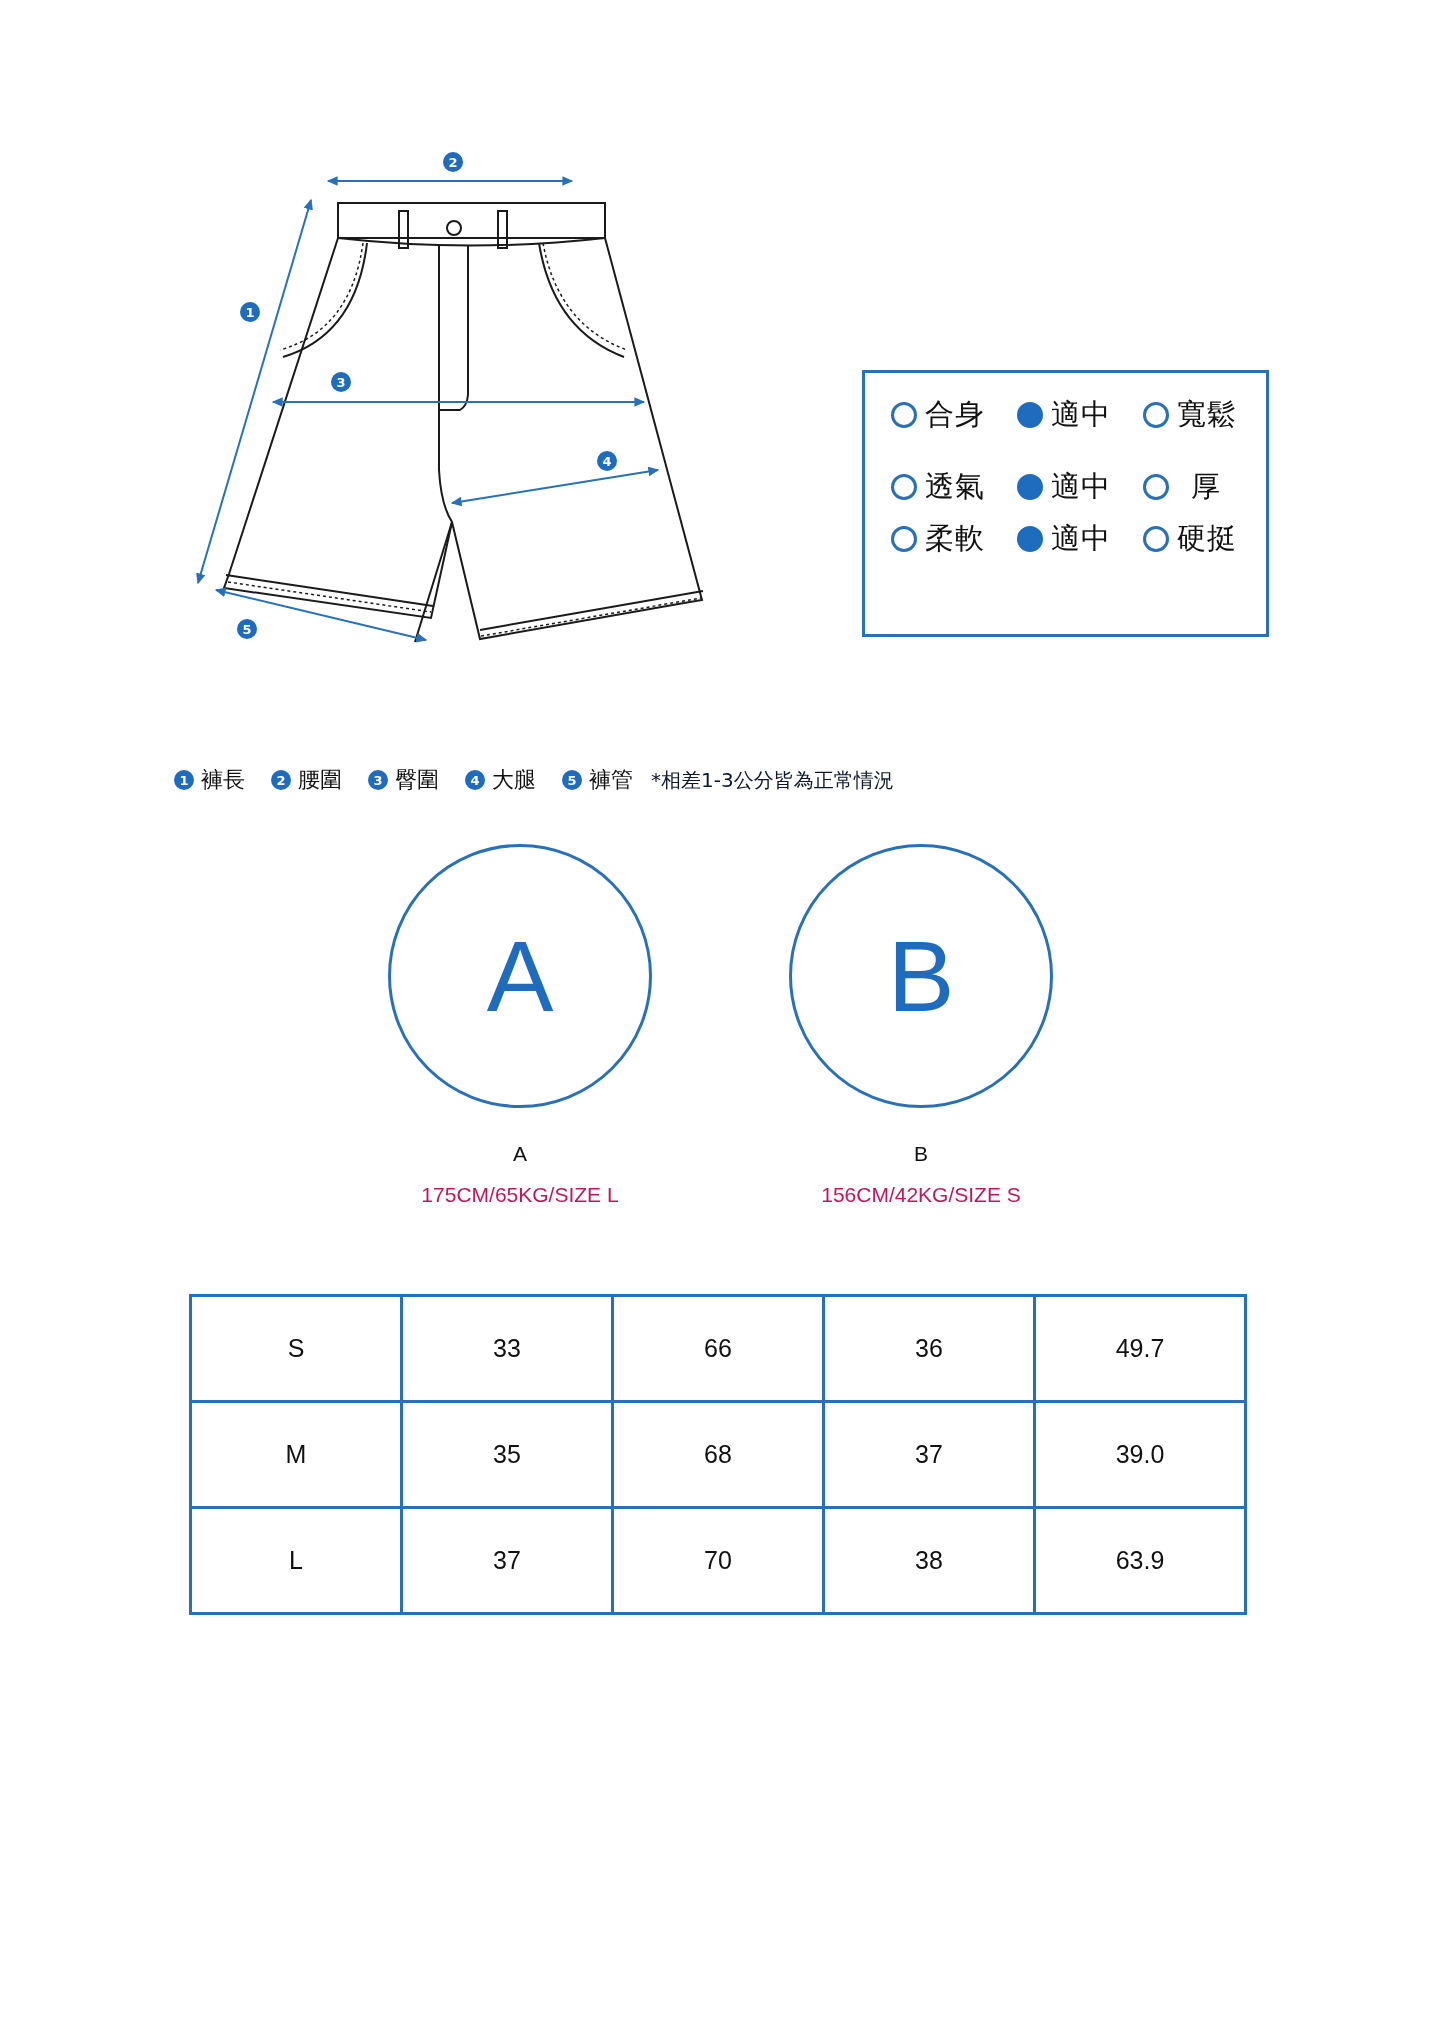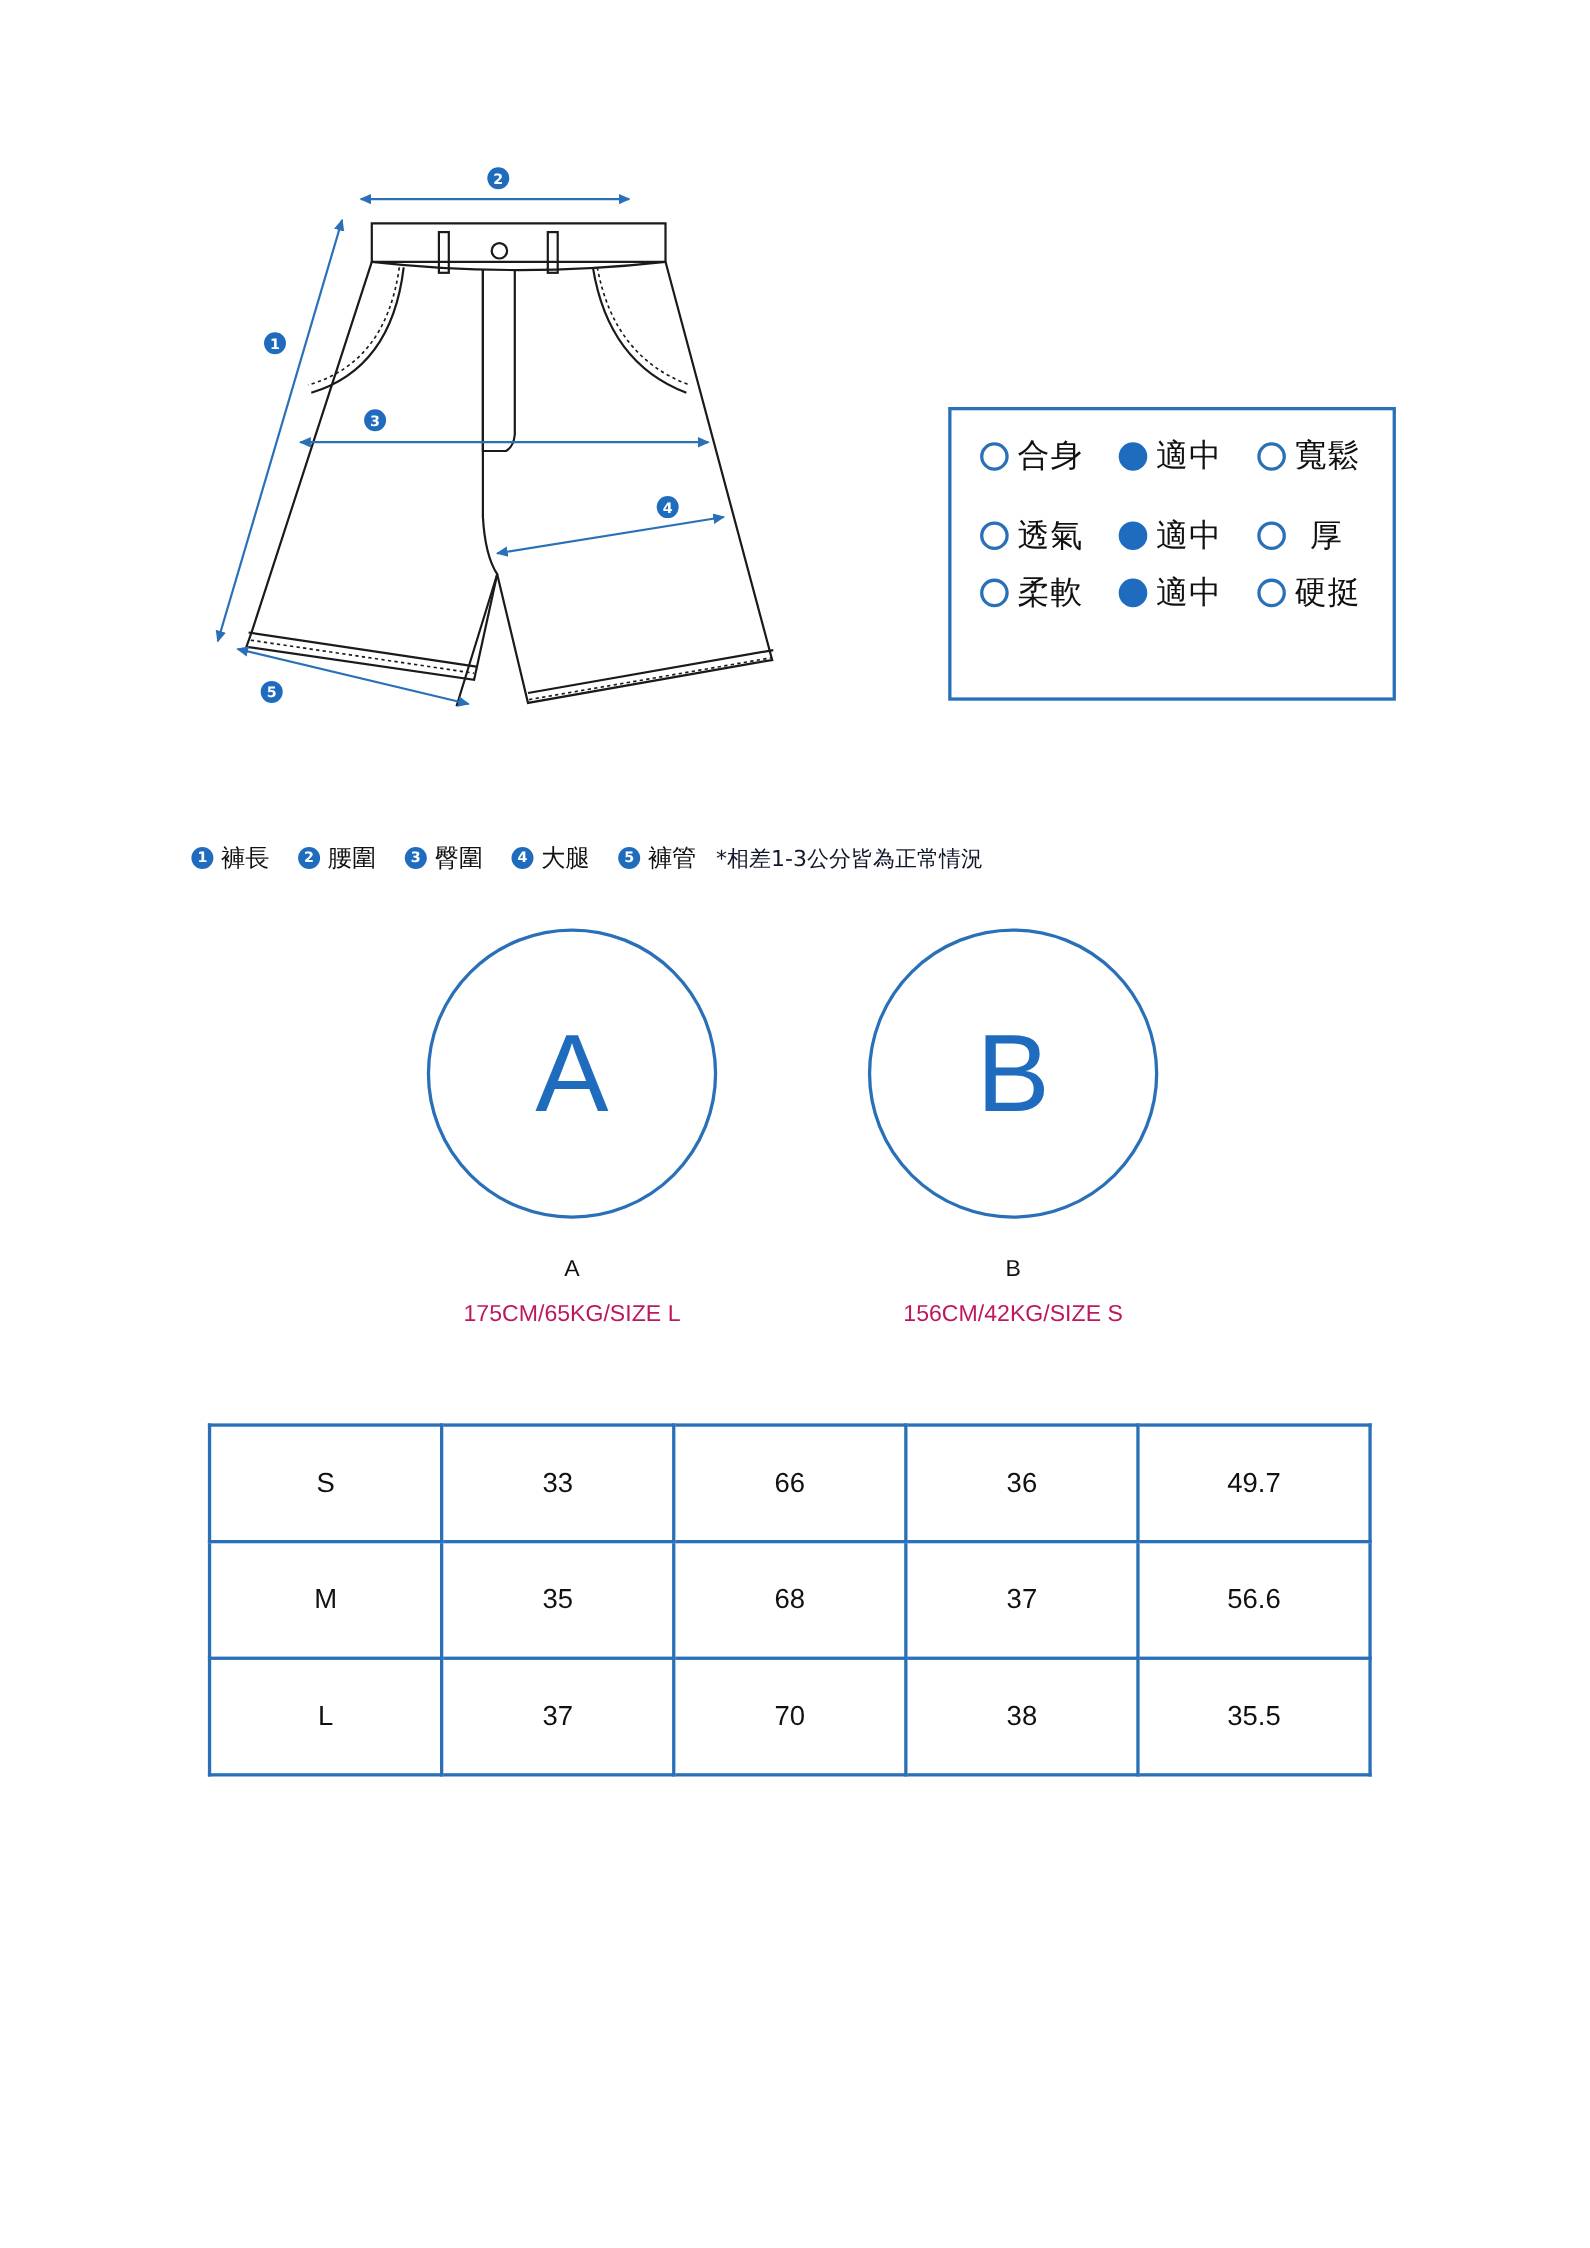--- a/index.html
+++ b/index.html
@@ -204,23 +204,23 @@
     <td>33</td>
     <td>66</td>
     <td>36</td>
     <td>49.7</td>
   </tr>
   <tr>
     <td>M</td>
     <td>35</td>
     <td>68</td>
     <td>37</td>
-    <td>56.6</td>
+    <td>39.0</td>
   </tr>
   <tr>
     <td>L</td>
     <td>37</td>
     <td>70</td>
     <td>38</td>
-    <td>35.5</td>
+    <td>63.9</td>
   </tr>
 </tbody>
   </table>
 
 </body></html>

